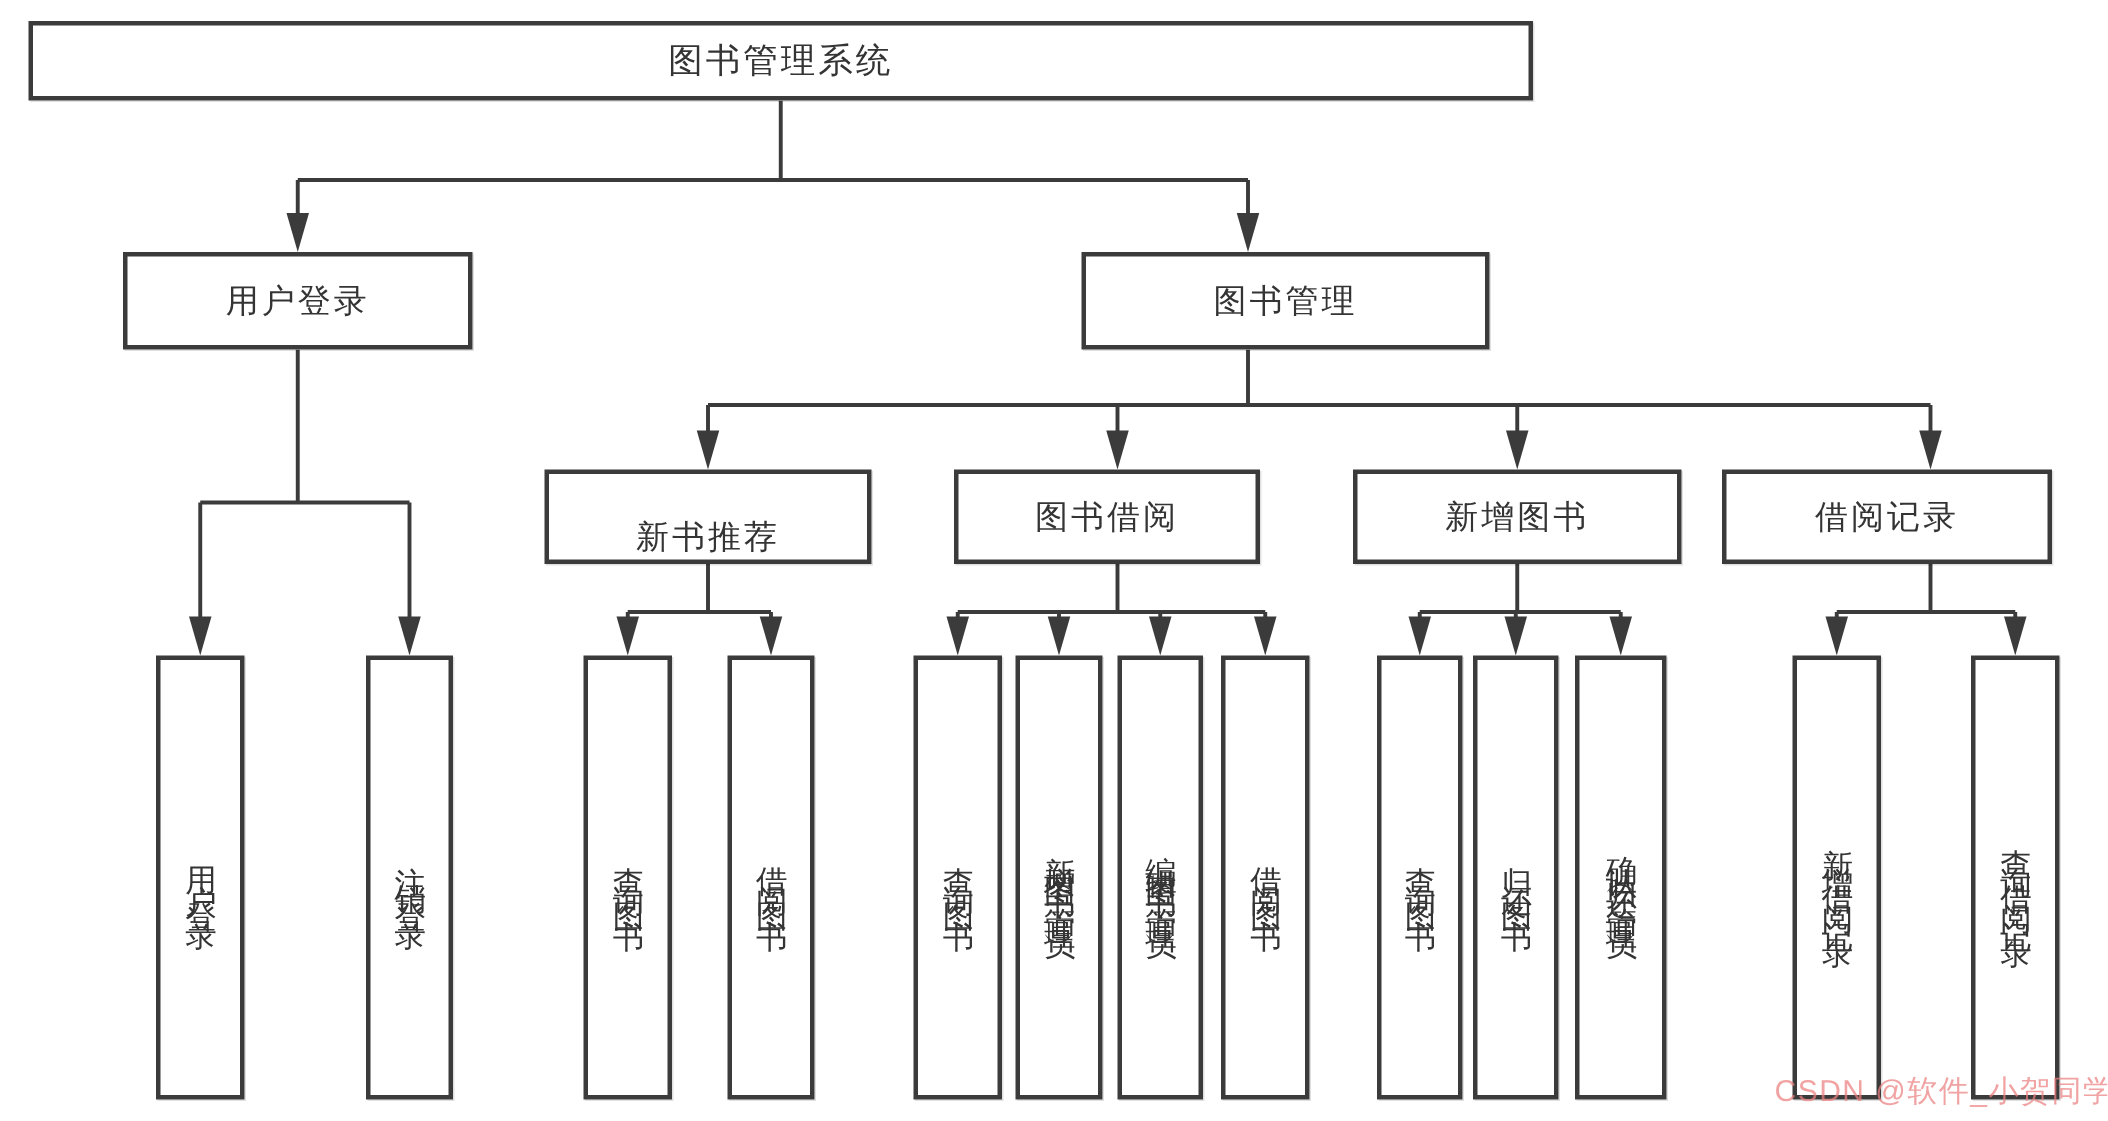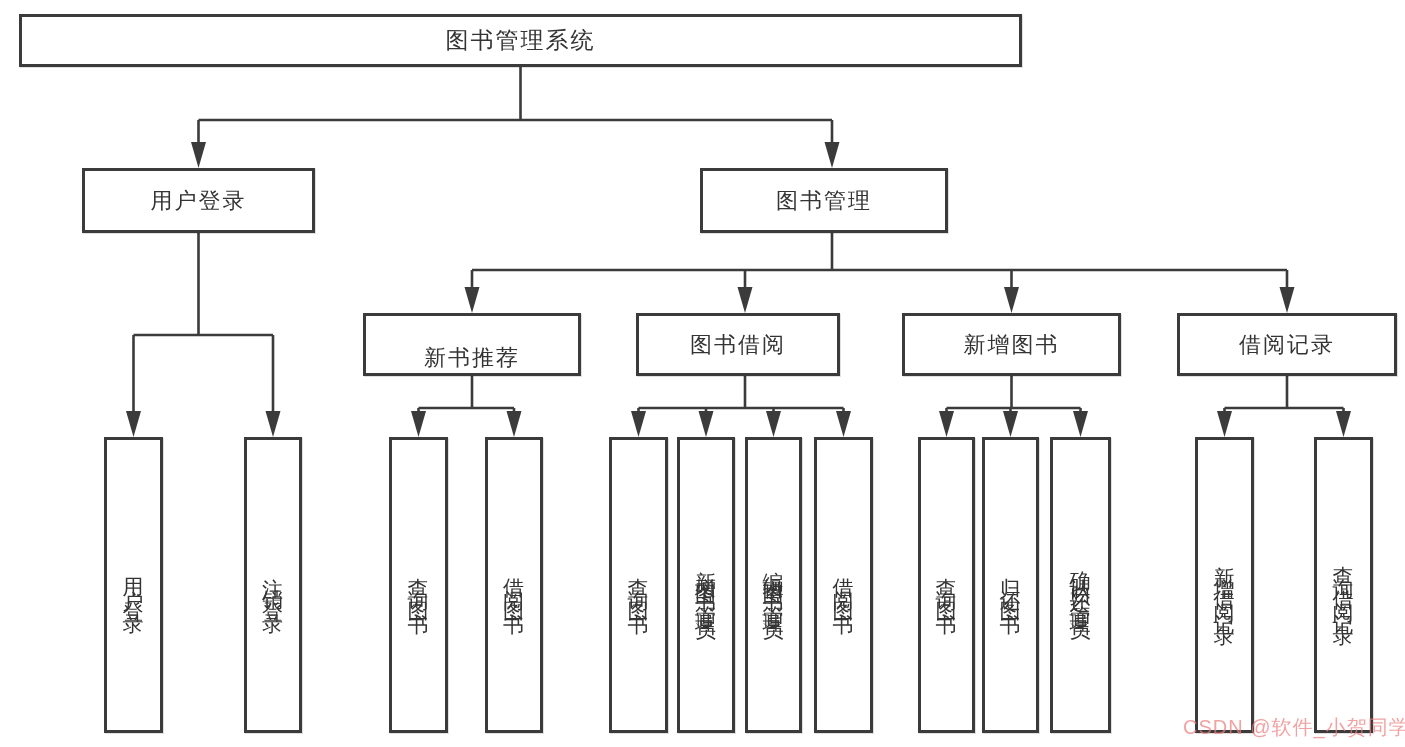--- a/index.html
+++ b/index.html
@@ -92,34 +92,34 @@
     </g>
   </svg>
 
   <div class="node hbox root" style="left:19px;top:14px;width:1003px;height:53px;">
     <span>图书管理系统</span>
   </div>
 
   <div class="node hbox" style="left:82px;top:168px;width:233px;height:65px;">
     <span>用户登录</span>
   </div>
-  <div class="node hbox" style="left:700px;top:168px;width:248px;height:65px;">
+  <div class="node hbox" style="left:721px;top:168px;width:272px;height:65px;">
     <span>图书管理</span>
   </div>
 
   <div class="node hbox" style="left:363px;top:313px;width:218px;height:63px;align-items:flex-end;">
     <span>新书推荐</span>
   </div>
   <div class="node hbox" style="left:636px;top:313px;width:204px;height:63px;">
     <span>图书借阅</span>
   </div>
   <div class="node hbox" style="left:902px;top:313px;width:219px;height:63px;">
     <span>新增图书</span>
   </div>
-  <div class="node hbox" style="left:1177px;top:313px;width:220px;height:63px;">
+  <div class="node hbox" style="left:1148px;top:313px;width:220px;height:63px;">
     <span>借阅记录</span>
   </div>
 
   <div class="node leaf" style="left:104px;width:59px;">
     <span class="vtext">用户登录</span>
   </div>
   <div class="node leaf" style="left:244px;width:58px;">
     <span class="vtext">注销登录</span>
   </div>
 

